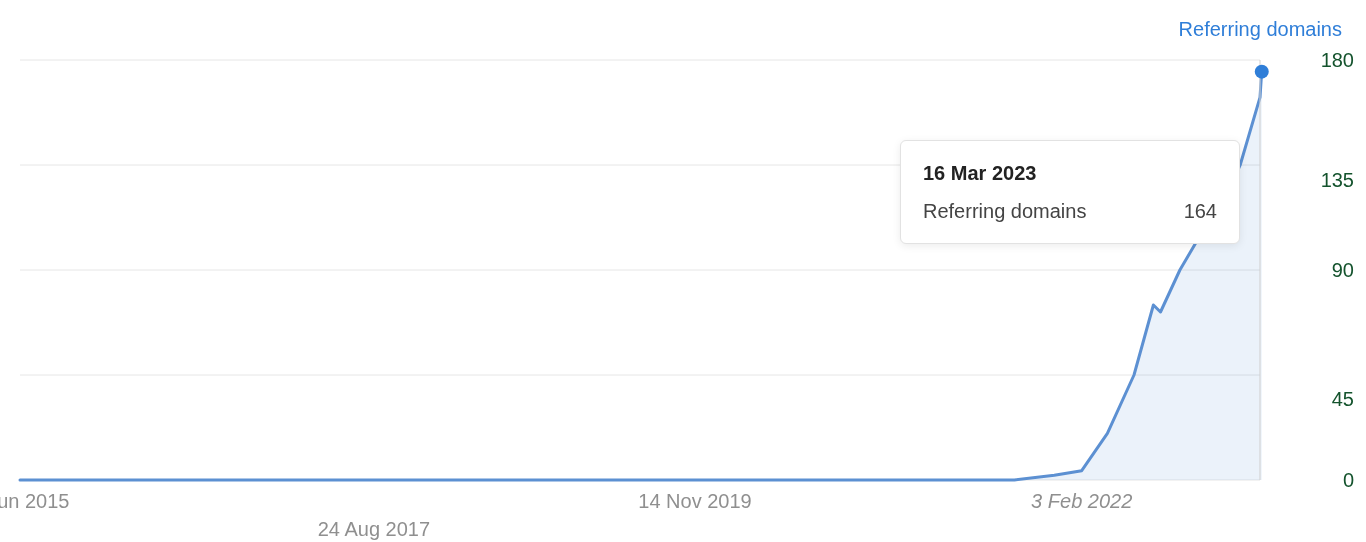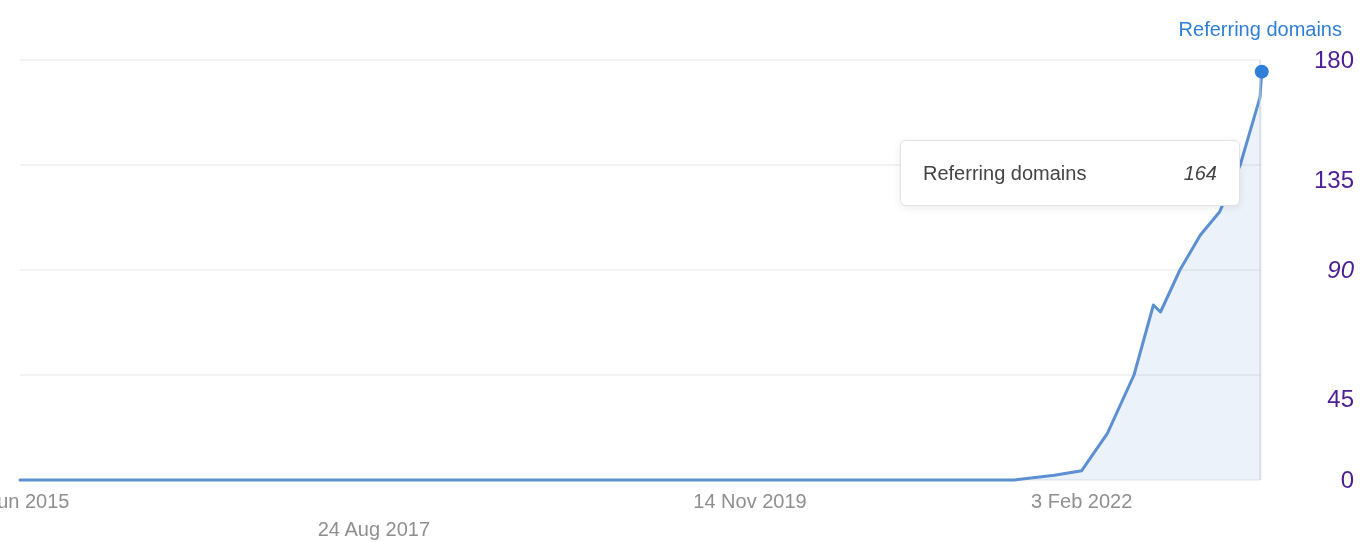--- a/index.html
+++ b/index.html
@@ -61,22 +61,22 @@
     position: absolute;
     right: 12px;
     top: 60px;
     height: 420px;
     width: 60px;
   }
   .y-tick {
     position: absolute;
     right: 0;
     transform: translateY(-50%);
-    font-size: 24px;
-    color: #4c1d95;
+    font-size: 20px;
+    color: #14532d;
     text-align: right;
     width: 60px;
   }
   .x-ticks {
     position: absolute;
     left: 20px;
     top: 490px;
     width: 1240px;
     height: 30px;
   }
@@ -103,21 +103,20 @@
     color: #222;
     margin-bottom: 6px;
   }
   .tooltip .tt-row {
     display: flex;
     gap: 40px;
     color: #444;
   }
   .tooltip .tt-row .tt-val {
     margin-left: auto;
-    font-style: italic;
   }
 </style>
 </head>
 <body>
 
 <div class="chart-wrap">
 
   <div class="legend">Referring domains</div>
 
   <div class="plot">
@@ -132,31 +131,32 @@
       <path id="area-path" class="series-fill" d="M0.0 420.0 L353.9 420.0 L708.1 420.0 L994.5 420.0 L1034.3 415.3 L1061.7 410.7 L1087.4 373.3 L1114.0 315.0 L1133.4 245.0 L1140.5 252.0 L1159.9 210.0 L1180.4 175.0 L1199.7 151.7 L1220.2 105.0 L1240.0 37.3 L1241.7 11.7 L 1241.7 420 L 0.0 420 Z"></path>
       <path id="line-path" class="series-line" d="M0.0 420.0 L353.9 420.0 L708.1 420.0 L994.5 420.0 L1034.3 415.3 L1061.7 410.7 L1087.4 373.3 L1114.0 315.0 L1133.4 245.0 L1140.5 252.0 L1159.9 210.0 L1180.4 175.0 L1199.7 151.7 L1220.2 105.0 L1240.0 37.3 L1241.7 11.7 "></path>
       <line id="marker-line" class="marker-line" x1="1240" x2="1240" y1="0" y2="420"></line>
       <circle id="marker-dot" class="marker-dot" r="7" cx="1241.7448323413116" cy="11.666666666666686"></circle>
     </svg>
   </div>
 
   <div class="y-ticks" id="y-ticks">
       <div class="y-tick" style="top: 0px;">180</div>
       <div class="y-tick" style="top: 120px;">135</div>
-      <div class="y-tick" style="top: 210px; font-style: italic;">90</div>
+      <div class="y-tick" style="top: 210px;">90</div>
       <div class="y-tick" style="top: 315px; margin-top: 24px;">45</div>
       <div class="y-tick" style="top: 420px;">0</div>
     </div>
   <div class="x-ticks" id="x-ticks">
       <div class="x-tick" style="left: 0px;">4 Jun 2015</div>
       <div class="x-tick" style="left: 353.931px; margin-top: 28px;">24 Aug 2017</div>
-      <div class="x-tick" style="left: 730px; text-align: center;">14 Nov 2019</div>
-      <div class="x-tick" style="left: 1061.73px;">3 Feb 2022</div>
+      <div class="x-tick" style="left: 675px; text-align: center;">14 Nov 2019</div>
+      <div class="x-tick" style="left: 1061.73px; font-style: italic;">3 Feb 2022</div>
     </div>
 
   <div class="tooltip" id="tooltip" style="left: 900px; top: 140px; width: 340px;">
+    <div class="tt-date">16 Mar 2023</div>
     <div class="tt-row">
       <span>Referring domains</span>
       <span class="tt-val">164</span>
     </div>
   </div>
 
 </div>
 
 </body></html>

